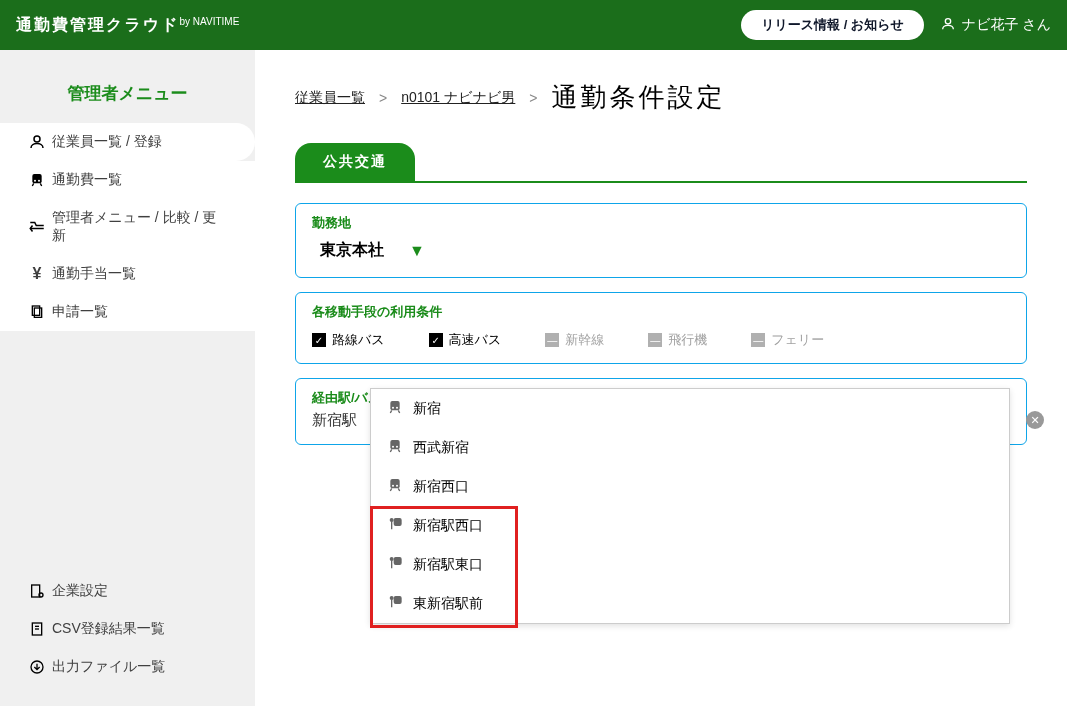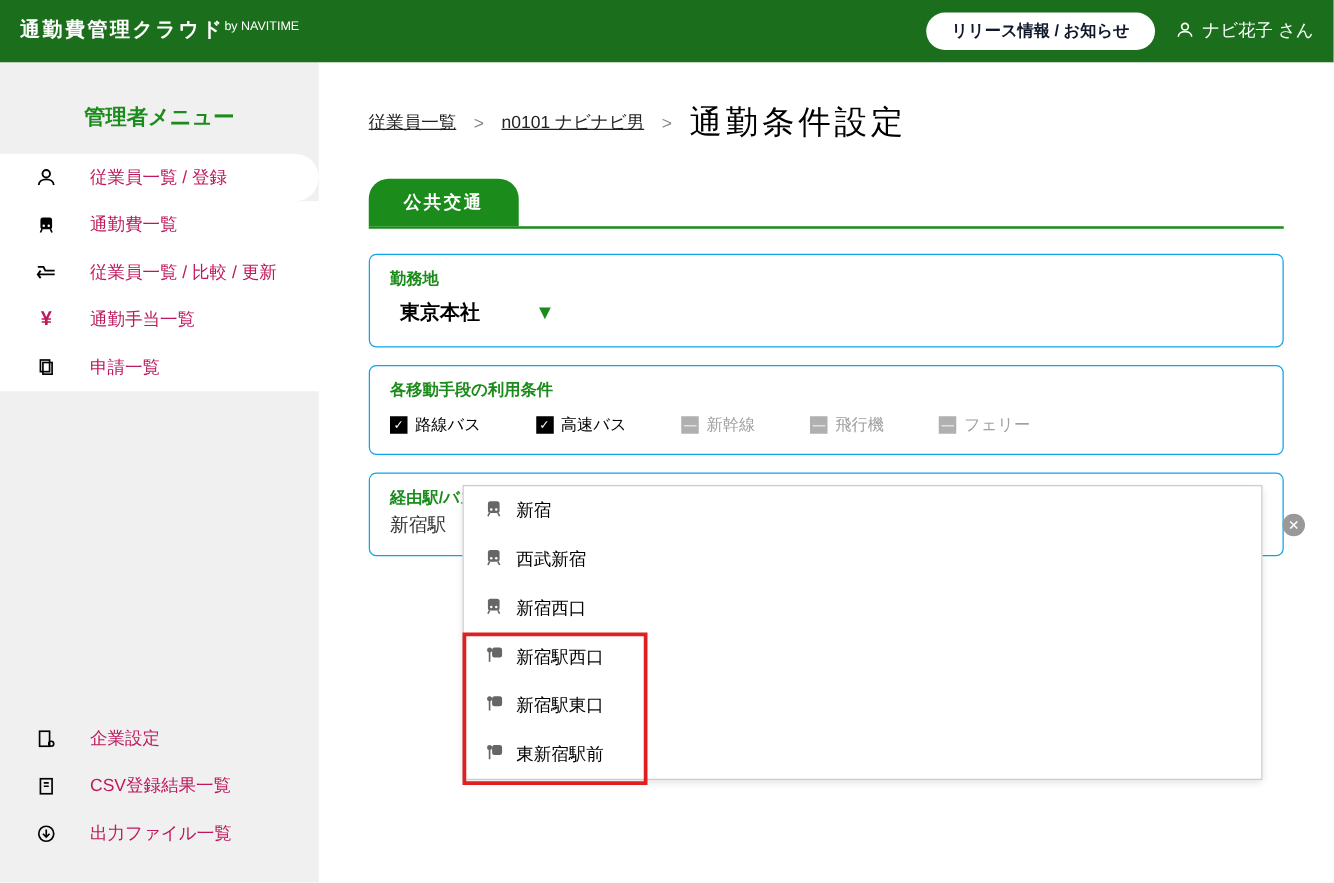--- a/index.html
+++ b/index.html
@@ -11,42 +11,42 @@
     .header-sub { font-size: 10px; text-align: right; }
     .header-right { display: flex; align-items: center; gap: 16px; }
     .release-btn { background: #ffffff; color: #0f172a; border: none; border-radius: 18px; padding: 6px 20px; font-size: 13px; font-weight: bold; cursor: pointer; }
     .user-info { display: flex; align-items: center; gap: 6px; color: #fff; font-size: 14px; }
 
     .main-layout { display: flex; height: calc(100% - 50px); }
 
     .sidebar { width: 255px; background: #f0f0f0; display: flex; flex-direction: column; padding-top: 20px; }
     .sidebar-header { text-align: center; color: #1b8c1b; font-size: 17px; font-weight: bold; padding: 12px 0 18px; border-top-right-radius: 30px; }
     .sidebar-items { background: transparent; flex: 1; }
-    .sidebar-item { display: flex; align-items: center; gap: 26px; padding: 10px 28px; font-size: 14px; color: #be185d; cursor: pointer; background: #ffffff; }
+    .sidebar-item { display: flex; align-items: center; gap: 6px; padding: 10px 28px; font-size: 14px; color: #404040; cursor: pointer; background: #ffffff; }
     .sidebar-item.active { background: #ffffff; border-top-right-radius: 24px; border-bottom-right-radius: 24px; }
     .sidebar-item .sb-icon { width: 18px; height: 18px; display: inline-flex; align-items: center; justify-content: center; }
     .sidebar-spacer { flex: 1; background: #f0f0f0; }
     .sidebar-bottom { padding-bottom: 20px; }
     .sidebar-bottom .sidebar-item { background: transparent; }
 
     .content { flex: 1; background: #ffffff; padding: 30px 40px 20px; overflow: visible; position: relative; }
 
     .breadcrumb { display: flex; align-items: center; gap: 14px; font-size: 14px; margin-bottom: 28px; }
     .breadcrumb a { color: #222; text-decoration: underline; cursor: pointer; }
     .breadcrumb-sep { color: #888; }
     .breadcrumb-current { font-size: 26px; font-weight: normal; letter-spacing: 3px; }
 
     .tab-row { display: flex; gap: 8px; margin-bottom: 0; }
     .tab-active { background: #1b8c1b; color: #fff; padding: 10px 28px; border-top-left-radius: 16px; border-top-right-radius: 16px; font-size: 14px; font-weight: bold; letter-spacing: 2px; cursor: pointer; }
     .tab-underline { border-bottom: 2px solid #1b8c1b; margin-bottom: 20px; }
 
     .card { border: 1px solid #0ea5e9; border-radius: 6px; padding: 10px 16px 14px; margin-bottom: 14px; position: relative; }
     .card-label { font-size: 13px; color: #1b8c1b; font-weight: bold; }
 
-    .select-value { display: inline-flex; align-items: center; gap: 44px; font-size: 16px; font-weight: bold; margin-top: 6px; padding: 2px 8px; cursor: pointer; }
+    .select-value { display: inline-flex; align-items: center; gap: 25px; font-size: 16px; font-weight: bold; margin-top: 6px; padding: 2px 8px; cursor: pointer; }
     .select-value .caret { color: #1b8c1b; }
 
     .checkbox-row { display: flex; gap: 44px; margin-top: 10px; font-size: 13px; }
     .cb { display: inline-flex; align-items: center; gap: 6px; }
     .cb-box { width: 14px; height: 14px; display: inline-flex; align-items: center; justify-content: center; color: #fff; font-size: 10px; }
     .cb-box.checked { background: #000; }
     .cb-box.disabled { background: #b0b0b0; }
     .cb.disabled { color: #a0a0a0; }
 
     .via-input-row { margin-top: 4px; font-size: 15px; color: #333; }
@@ -111,21 +111,21 @@
         <span>通勤費一覧</span>
       </div>
       <div class="sidebar-item">
         <span class="sb-icon">
             <svg width="18" height="18" viewBox="0 0 24 24" fill="none" stroke="#000" stroke-width="2">
               <path d="M3 6h6l2 4h10"></path>
               <path d="M3 14h18"></path>
               <path d="M6 18l-3-4 3-4"></path>
             </svg>
           </span>
-        <span>従業員一覧 / 比較 / 更新</span>
+        <span>管理者メニュー / 比較 / 更新</span>
       </div>
       <div class="sidebar-item">
         <span class="sb-icon" style="font-size:16px;font-weight:bold;">¥</span>
         <span>通勤手当一覧</span>
       </div>
       <div class="sidebar-item">
         <span class="sb-icon">
             <svg width="16" height="16" viewBox="0 0 24 24" fill="none" stroke="#000" stroke-width="2">
               <rect x="5" y="3" width="11" height="14"></rect>
               <rect x="8" y="6" width="11" height="14"></rect>

